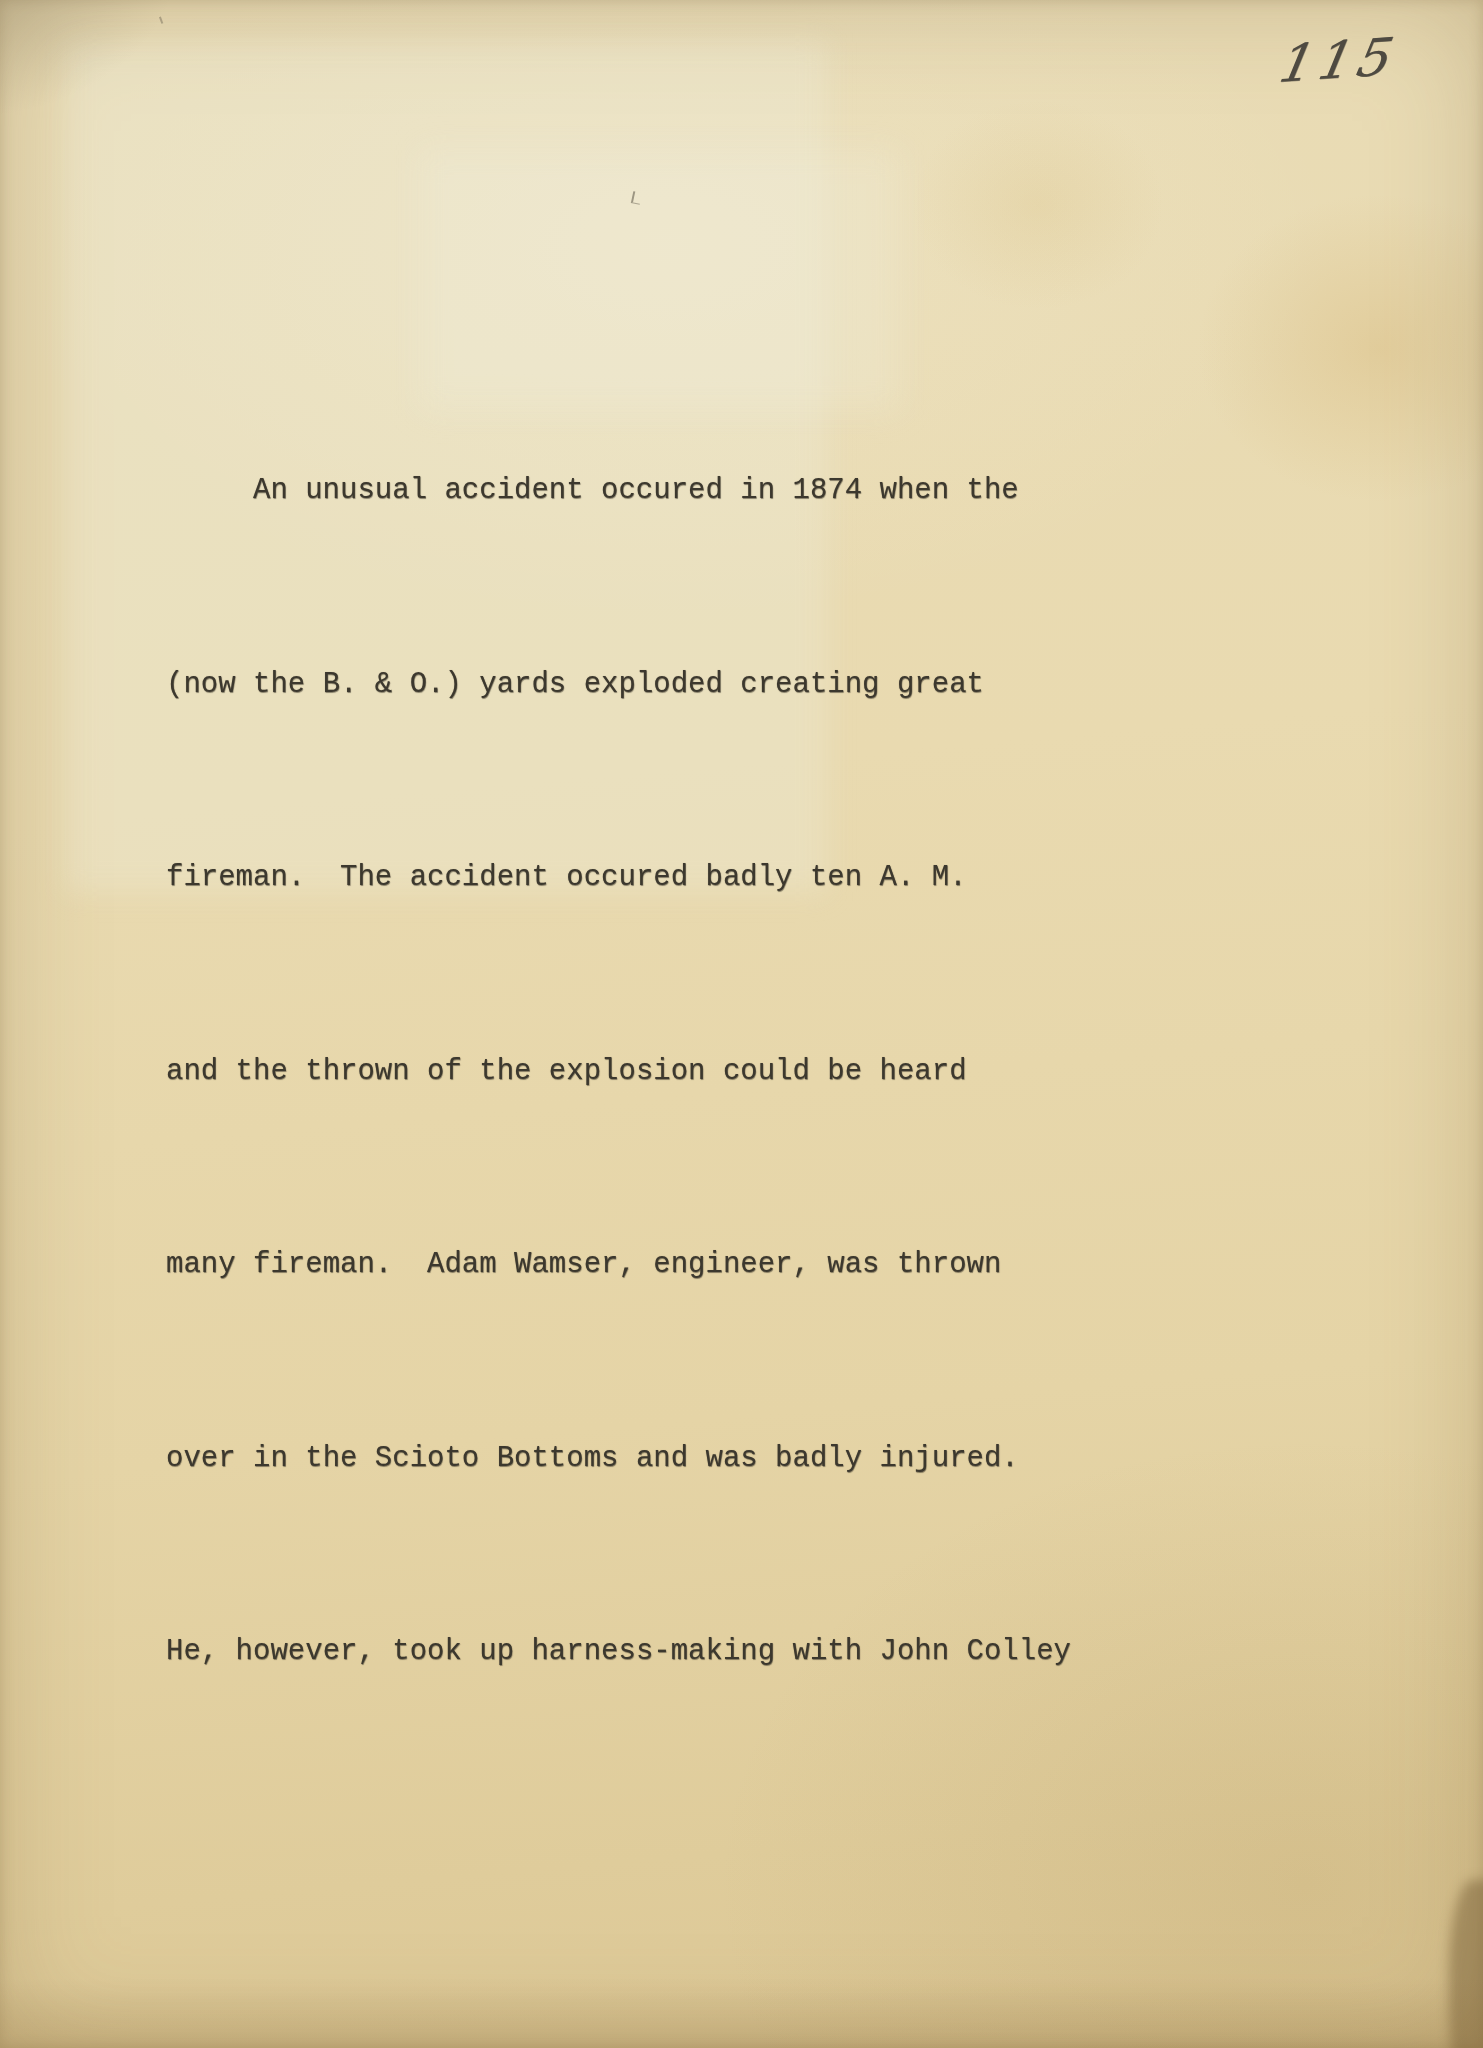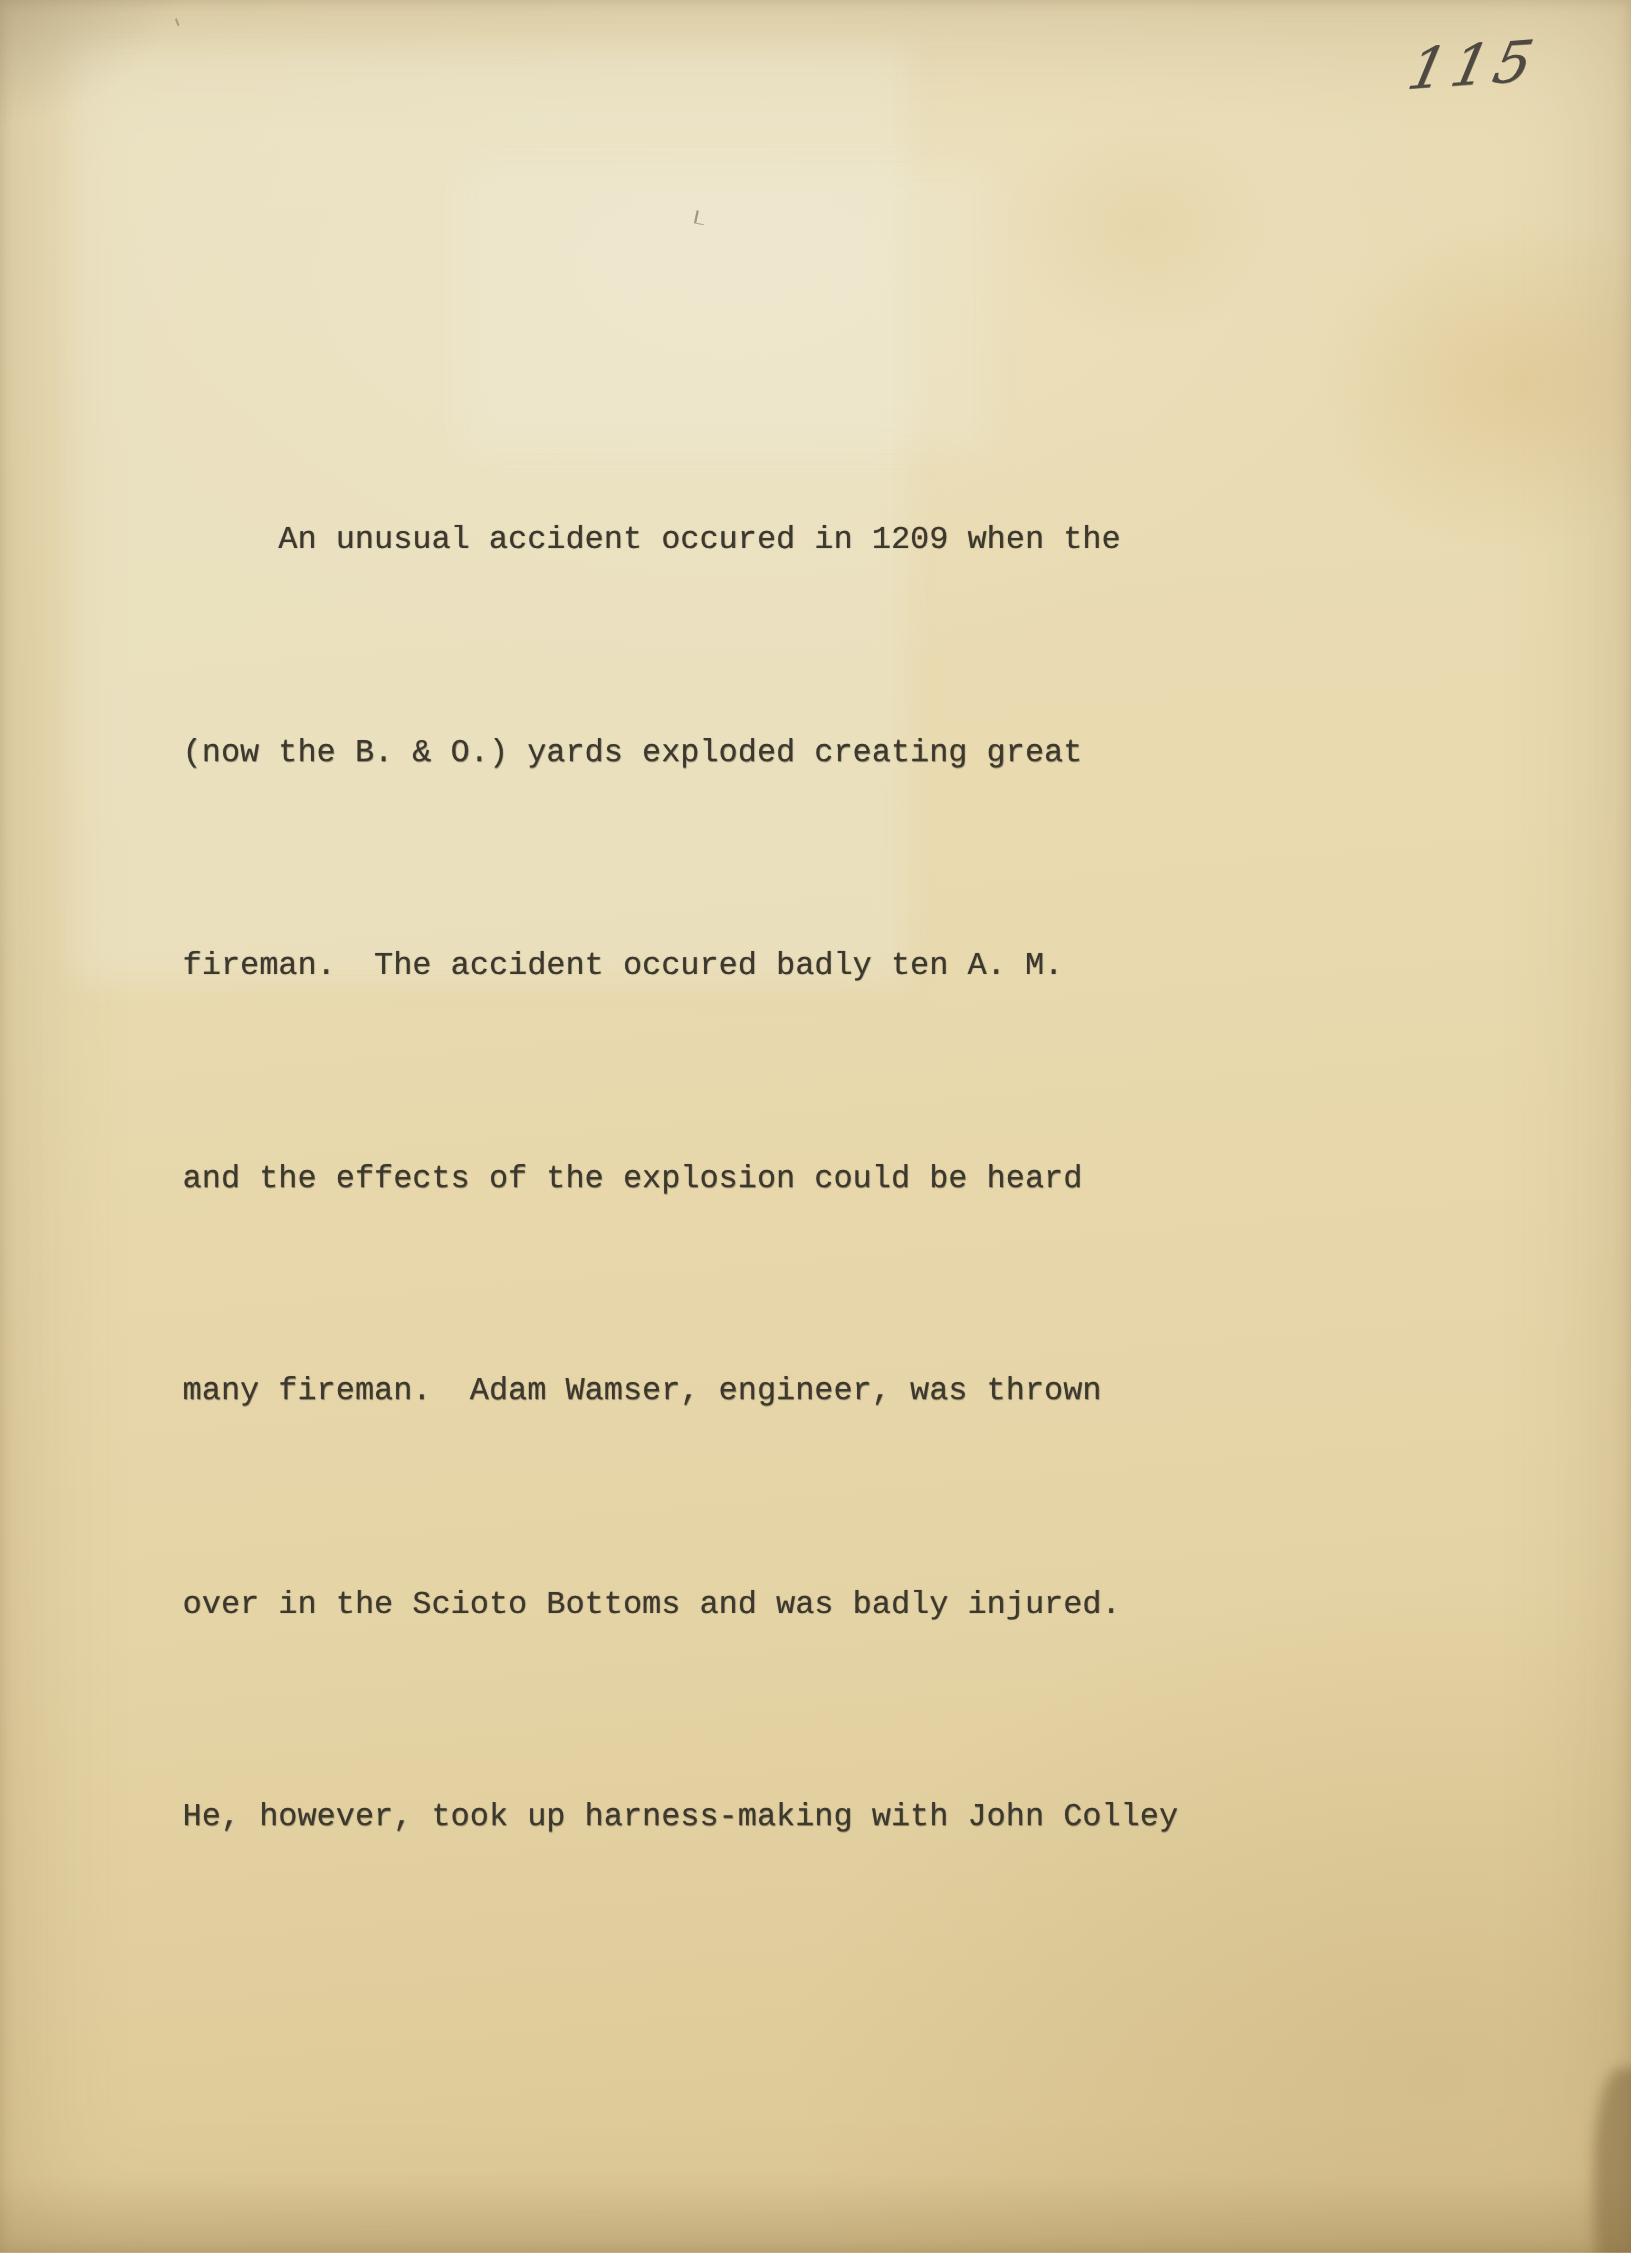--- a/index.html
+++ b/index.html
@@ -133,24 +133,24 @@
   <div class="corner-patch"></div>
   <div class="edge-chip"></div>
   <div class="bottom-shadow"></div>
 
   <div class="page-number">115</div>
 
   <div class="speck-1"></div>
   <div class="speck-2"></div>
 
   <div class="text-block">
-    <div class="line indent">An unusual accident occured in 1209 when the</div>
+    <div class="line indent">An unusual accident occured in 1874 when the</div>
     <div class="line">(now the B. &amp; O.) yards exploded creating great</div>
     <div class="line">fireman.  The accident occured badly ten A. M.</div>
-    <div class="line">and the effects of the explosion could be heard</div>
+    <div class="line">and the thrown of the explosion could be heard</div>
     <div class="line">many fireman.  Adam Wamser, engineer, was thrown</div>
     <div class="line">over in the Scioto Bottoms and was badly injured.</div>
     <div class="line">He, however, took up harness-making with John Colley</div>
     
     
     
     
     
     
     

